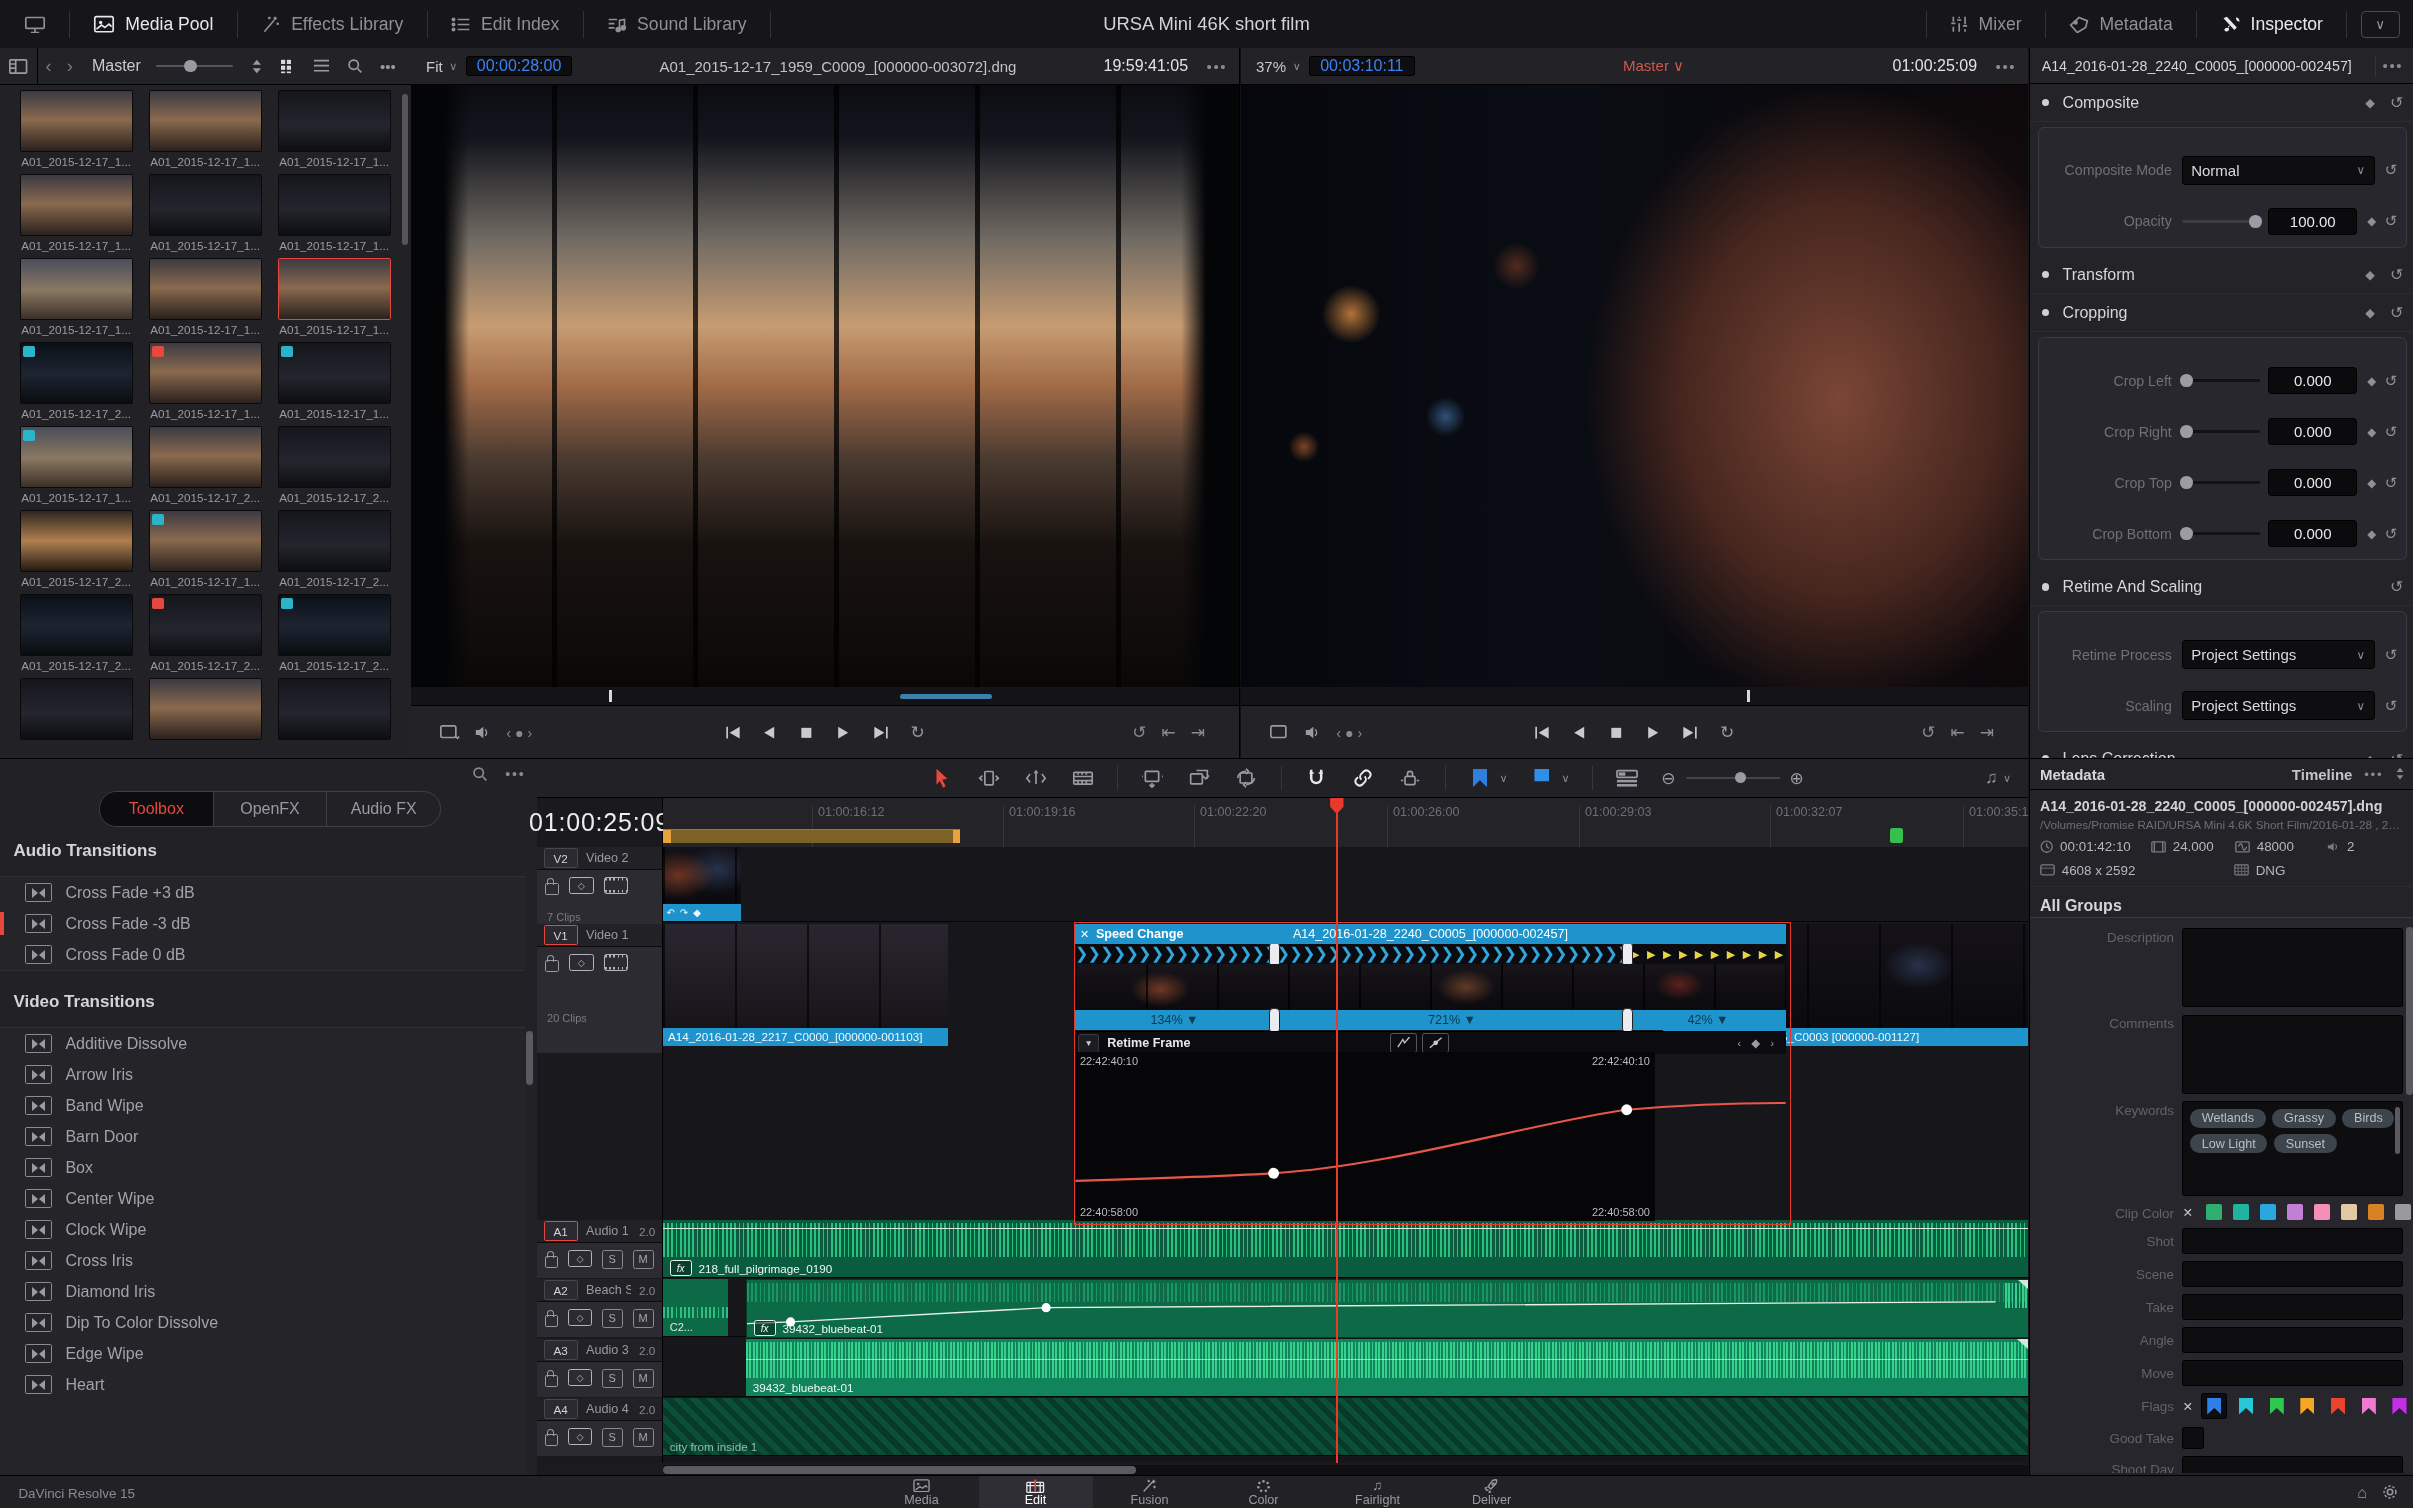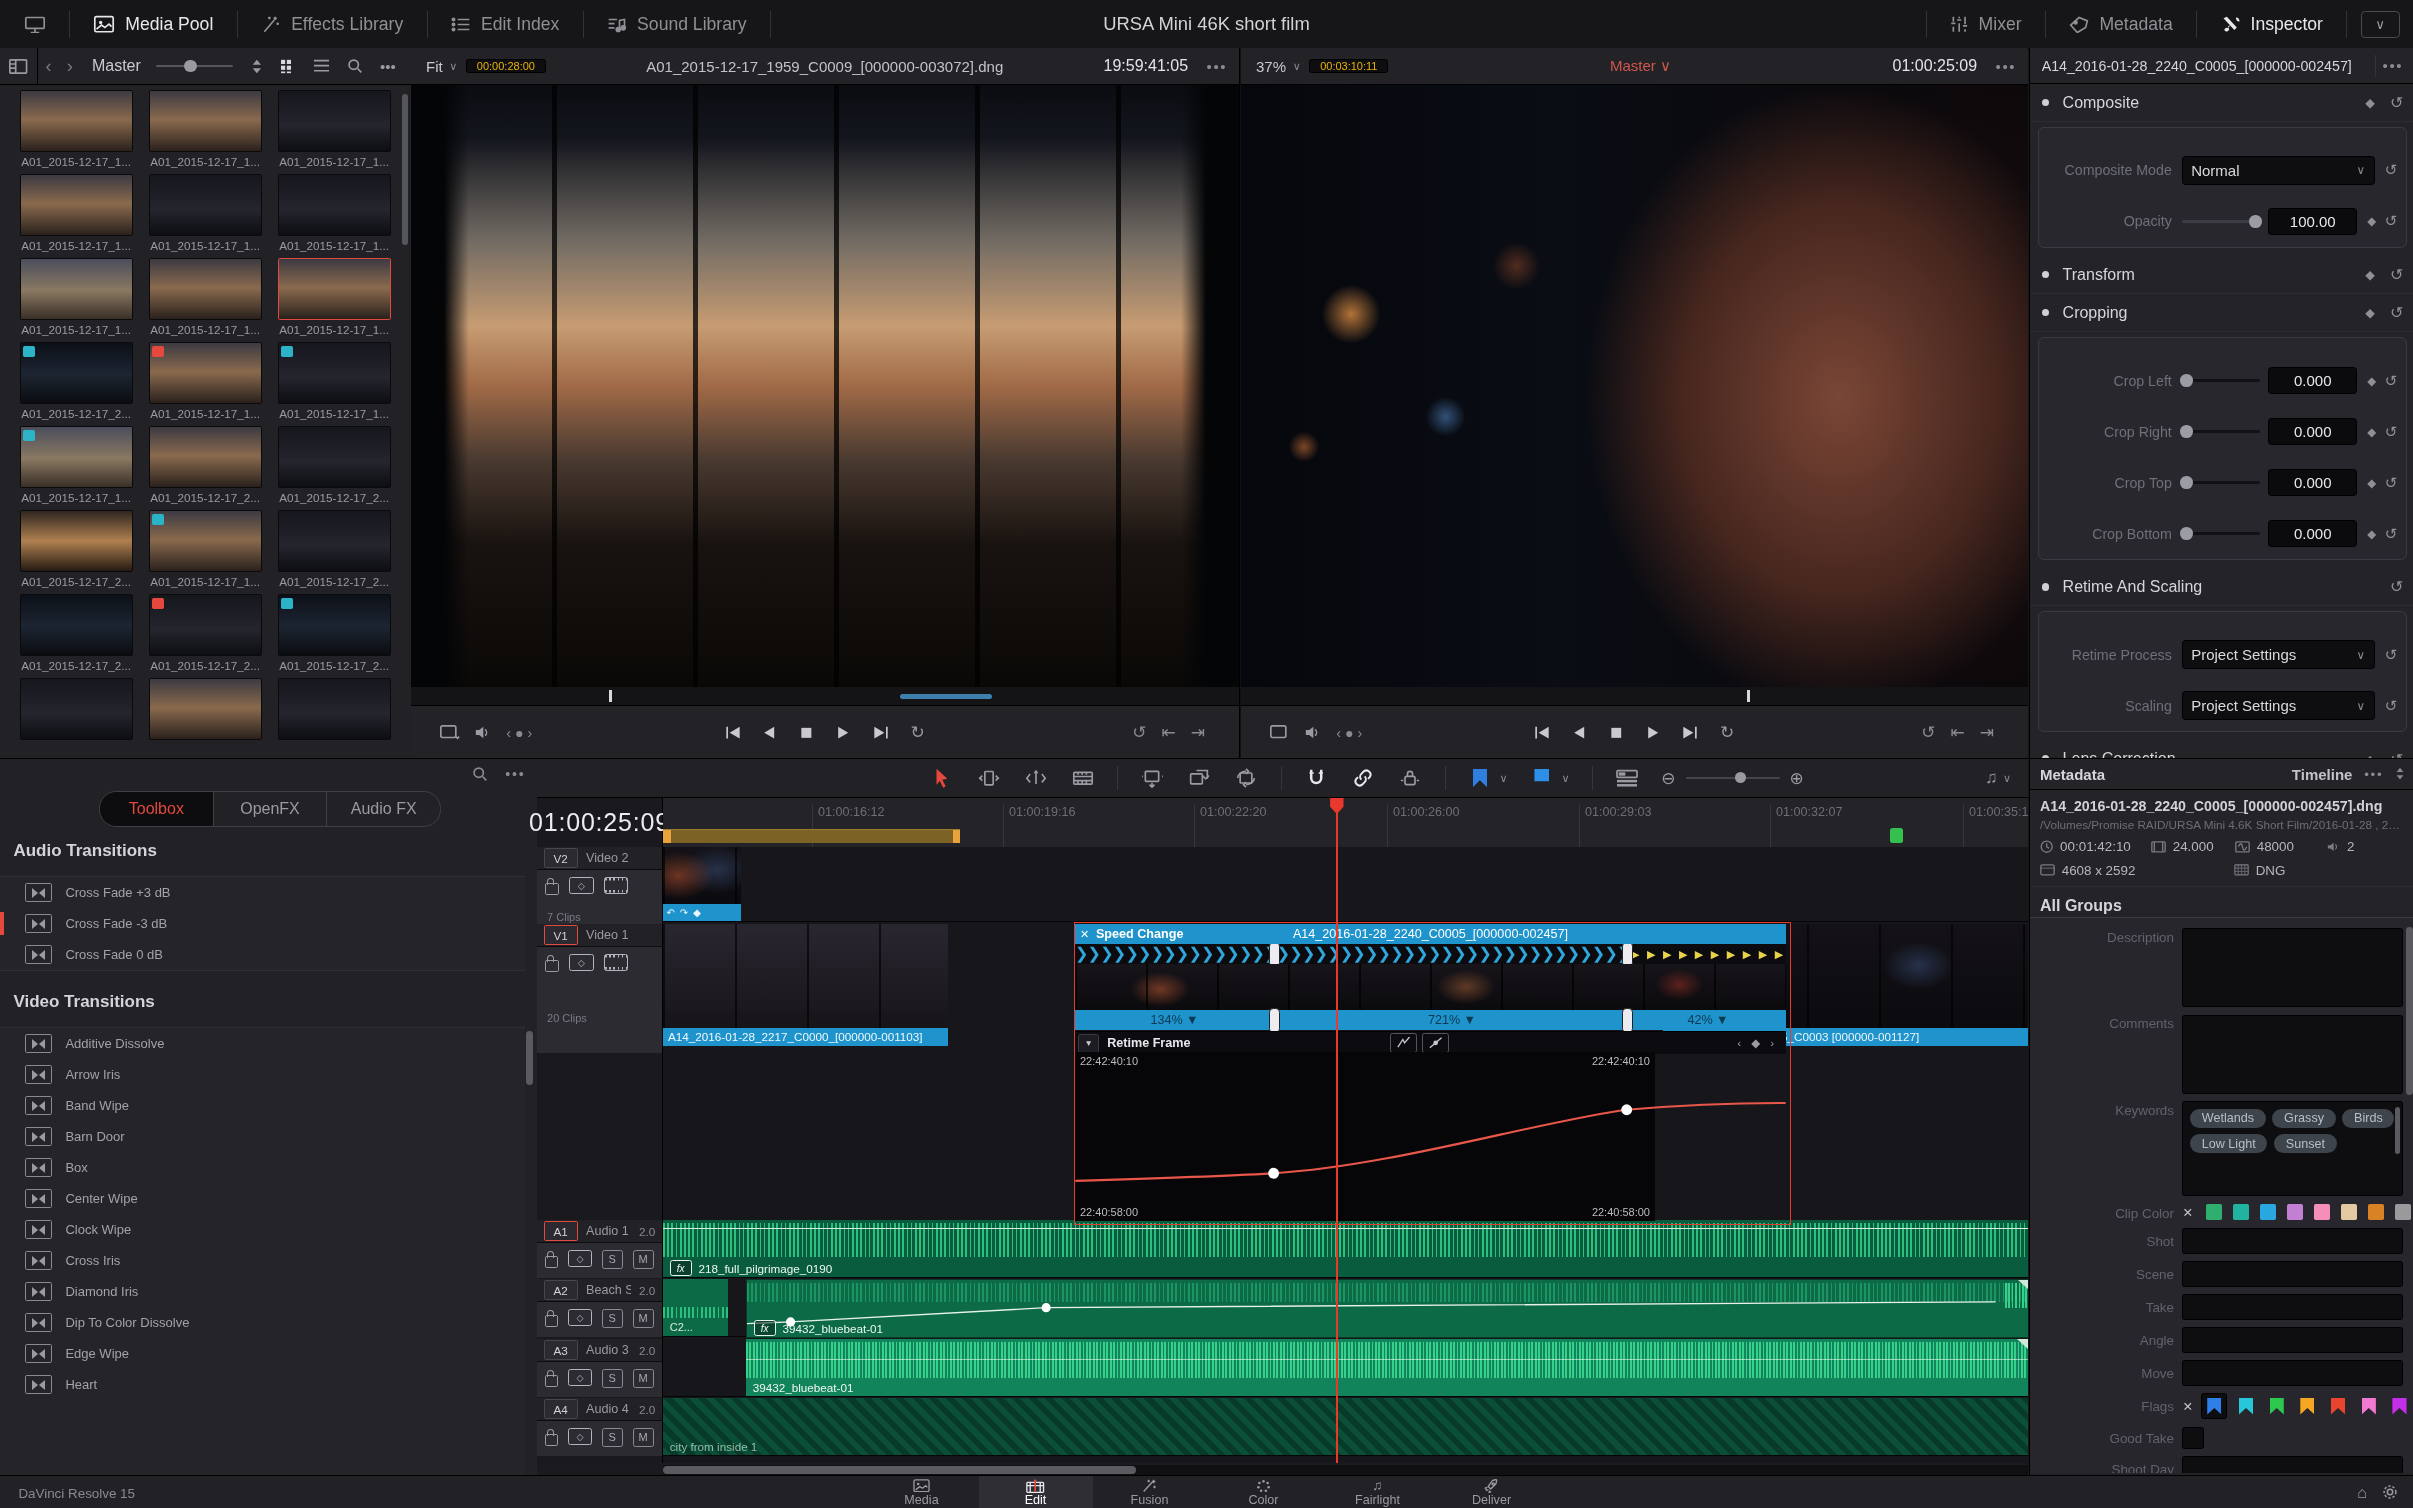--- a/index.html
+++ b/index.html
@@ -42,21 +42,21 @@
   .mp-badge.b-flag{display:block;background:#e5483c;}
   .mp-scroll{position:absolute;right:3.4px;top:46px;width:5.9px;height:151px;background:#55555c;border-radius:3.4px;}
 
   
   #viewers{left:411px;top:48px;width:1617px;height:711px;background:#101013;}
   .viewer{position:absolute;top:0;height:711px;}
   #srcviewer{left:0;width:828px;border-right:1.7px solid #000;}
   #tlviewer{left:830px;width:787px;}
   .vw-toolbar{position:absolute;left:0;top:0;right:0;height:36px;background:#222227;border-bottom:0.8px solid #000;display:flex;align-items:center;font-size:15px;color:#b9b9c0;}
   .vw-zoom{padding:0 8.4px 0 15px;color:#c9c9ce;display:flex;gap:6.7px;align-items:center;}
-  .vw-tc{background:#0e0e11;border:0.8px solid #000;border-radius:2.5px;padding:0 10px;font-size:11px;color:#eab308;}
+  .vw-tc{background:#0e0e11;border:0.8px solid #000;border-radius:2.5px;padding:0 10px;font-size:16px;color:#3b82f6;}
   .vw-name{flex:1;text-align:center;font-size:15px;color:#c2c2c8;white-space:nowrap;overflow:hidden;text-overflow:ellipsis;padding:0 8.4px;}
   .vw-name.red{color:#d0584a;}
   .vw-tc2{font-size:16px;color:#e4e4e8;padding-right:6.7px;}
   .vw-dots{padding:0 11.7px;color:#8a8a92;font-size:15px;letter-spacing:1.7px;}
   .vw-img{position:absolute;left:0;top:37px;right:0;height:603px;}
   .img-src{background:
     linear-gradient(90deg,#040507 0 4%,rgba(4,5,7,0) 7% 93%,#040507 96%),
     repeating-linear-gradient(90deg,rgba(0,0,0,.75) 0 5px,rgba(0,0,0,0) 5px 141px),
     linear-gradient(180deg,#0a0c11 0%,#14161e 9%,#736c64 26%,#c79c72 40%,#a06a47 50%,#4a3a30 62%,#191310 76%,#0a0806 100%);}
   .img-face{background:
@@ -109,21 +109,21 @@
   .fx-tab.active{background:#0d0d10;color:#e5483c;}
   .fx-sect{position:absolute;left:13.4px;font-size:17px;font-weight:bold;color:#d4d4d8;}
   .fx-list{position:absolute;left:0;width:525px;background:#242429;border-top:0.8px solid #2e2e34;border-bottom:0.8px solid #2e2e34;}
   .fx-item{height:31px;display:flex;align-items:center;position:relative;padding-left:25px;}
   .fx-mark{position:absolute;left:0;top:4.2px;width:4.2px;height:22.6px;}
   .fx-mark.on{background:#e5483c;}
   .t-ico{width:25px;height:17px;border:0.8px solid #8a8a90;border-radius:1.7px;display:flex;align-items:center;justify-content:center;gap:0.8px;margin-right:13.4px;}
   .t-ico i{display:block;width:0;height:0;border-top:5px solid transparent;border-bottom:5px solid transparent;}
   .t-ico .l{border-left:6.7px solid #9a9aa0;}
   .t-ico .r{border-right:6.7px solid #9a9aa0;}
-  .fx-label{font-size:13px;color:#a2a2aa;}
+  .fx-label{font-size:16px;color:#a2a2aa;}
   .fx-scroll{position:absolute;right:4.2px;width:6.7px;height:54px;background:#5a5a60;border-radius:3.4px;}
 
   
   #timeline{left:537px;top:758px;width:1491px;height:717px;background:#1b1b1f;border-top:0.8px solid #000;}
   .tl-toolbar{position:absolute;left:0;top:0;width:1491px;height:38px;background:#212126;border-bottom:0.8px solid #000;display:flex;align-items:center;color:#9a9aa2;}
   .tl-tools{display:flex;align-items:center;gap:22px;margin-left:392px;}
   .tl-tsep{width:0.8px;height:23.5px;background:#36363c;}
   .tool{width:25px;height:25px;display:flex;align-items:center;justify-content:center;}
   .bmk{width:14.2px;height:18.4px;clip-path:polygon(0 0,100% 0,100% 100%,50% 62%,0 100%);background:#2f7fe0;}
   .tl-zoom{display:flex;align-items:center;gap:10px;}

